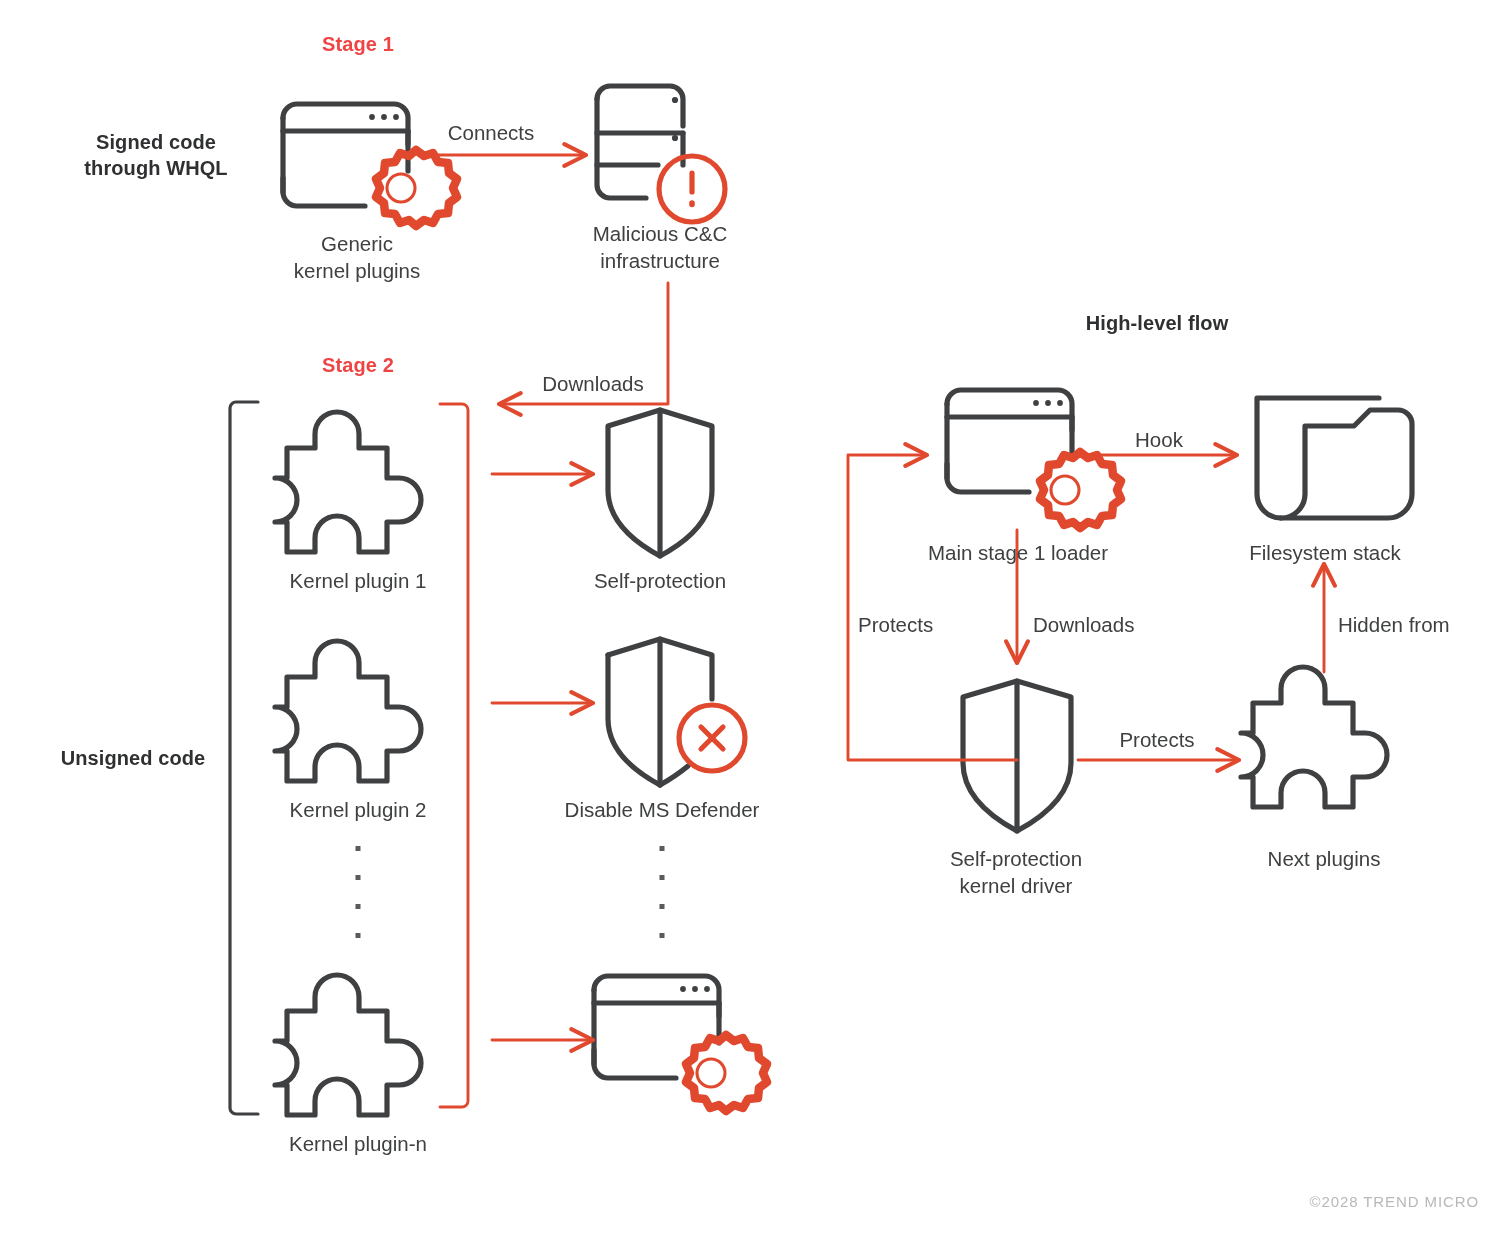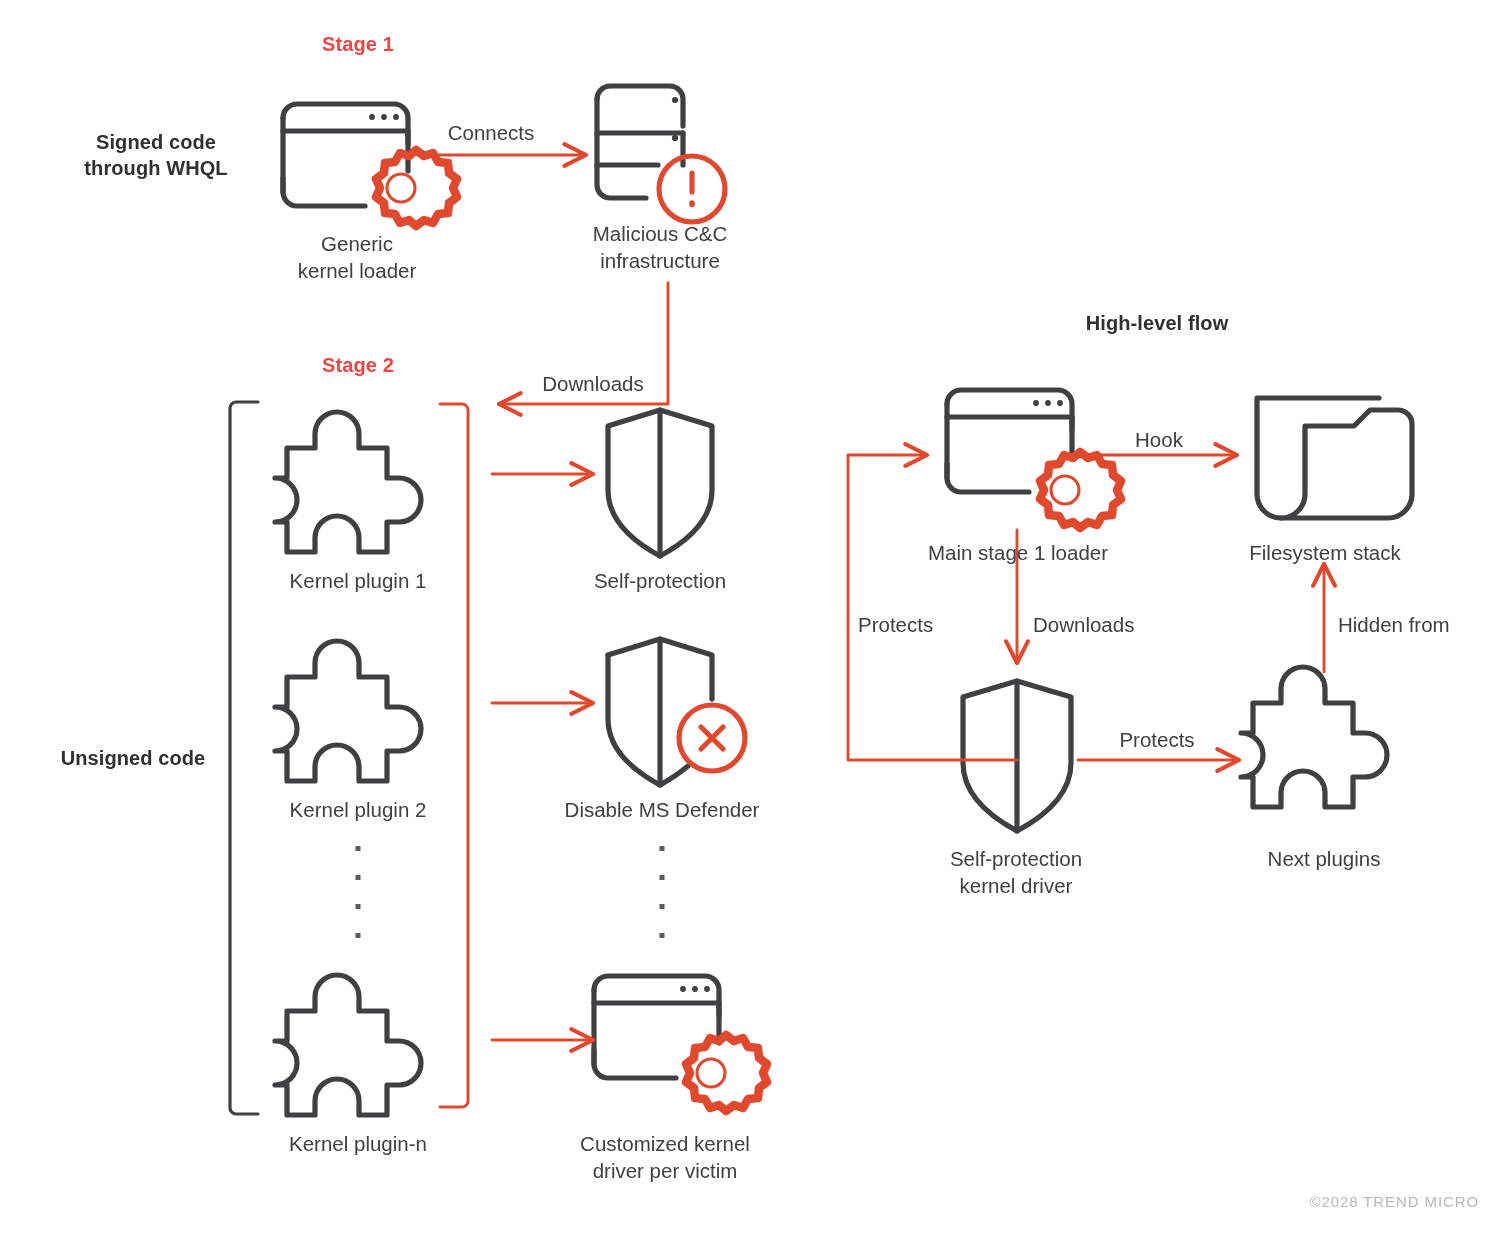--- a/index.html
+++ b/index.html
@@ -180,37 +180,35 @@
   <div class="lbl stage-head ctr" style="left:358px;top:352px;">Stage 2</div>
 
   <div class="lbl bold-head ctr" style="left:1157px;top:310px;">High-level flow</div>
 
   <div class="lbl bold-head ctr" style="left:146px;top:129px;white-space:pre;margin-left:10px;">Signed code
 through WHQL</div>
 
   <div class="lbl bold-head ctr" style="left:133px;top:745px;text-align:center;">Unsigned code</div>
 
   <div class="lbl cap ctr" style="left:357px;top:230px;white-space:pre;">Generic
-kernel loader</div>
+kernel plugins</div>
 
   <div class="lbl cap ctr" style="left:660px;top:220px;white-space:pre;">Malicious C&amp;C
 infrastructure</div>
 
   <div class="lbl cap ctr" style="left:358px;top:567px;">Kernel plugin 1</div>
 
   <div class="lbl cap ctr" style="left:358px;top:796px;">Kernel plugin 2</div>
 
   <div class="lbl cap ctr" style="left:358px;top:1130px;">Kernel plugin-n</div>
 
   <div class="lbl cap ctr" style="left:660px;top:567px;">Self-protection</div>
 
   <div class="lbl cap ctr" style="left:662px;top:796px;">Disable MS Defender</div>
 
-  <div class="lbl cap ctr" style="left:665px;top:1130px;white-space:pre;">Customized kernel
-driver per victim</div>
 
   <div class="lbl edge ctr" style="left:491px;top:119px;">Connects</div>
 
   <div class="lbl edge ctr" style="left:593px;top:370px;">Downloads</div>
 
   <div class="lbl cap ctr" style="left:1018px;top:539px;">Main stage 1 loader</div>
 
   <div class="lbl cap ctr" style="left:1325px;top:539px;">Filesystem stack</div>
 
   <div class="lbl cap ctr" style="left:1016px;top:845px;white-space:pre;">Self-protection

